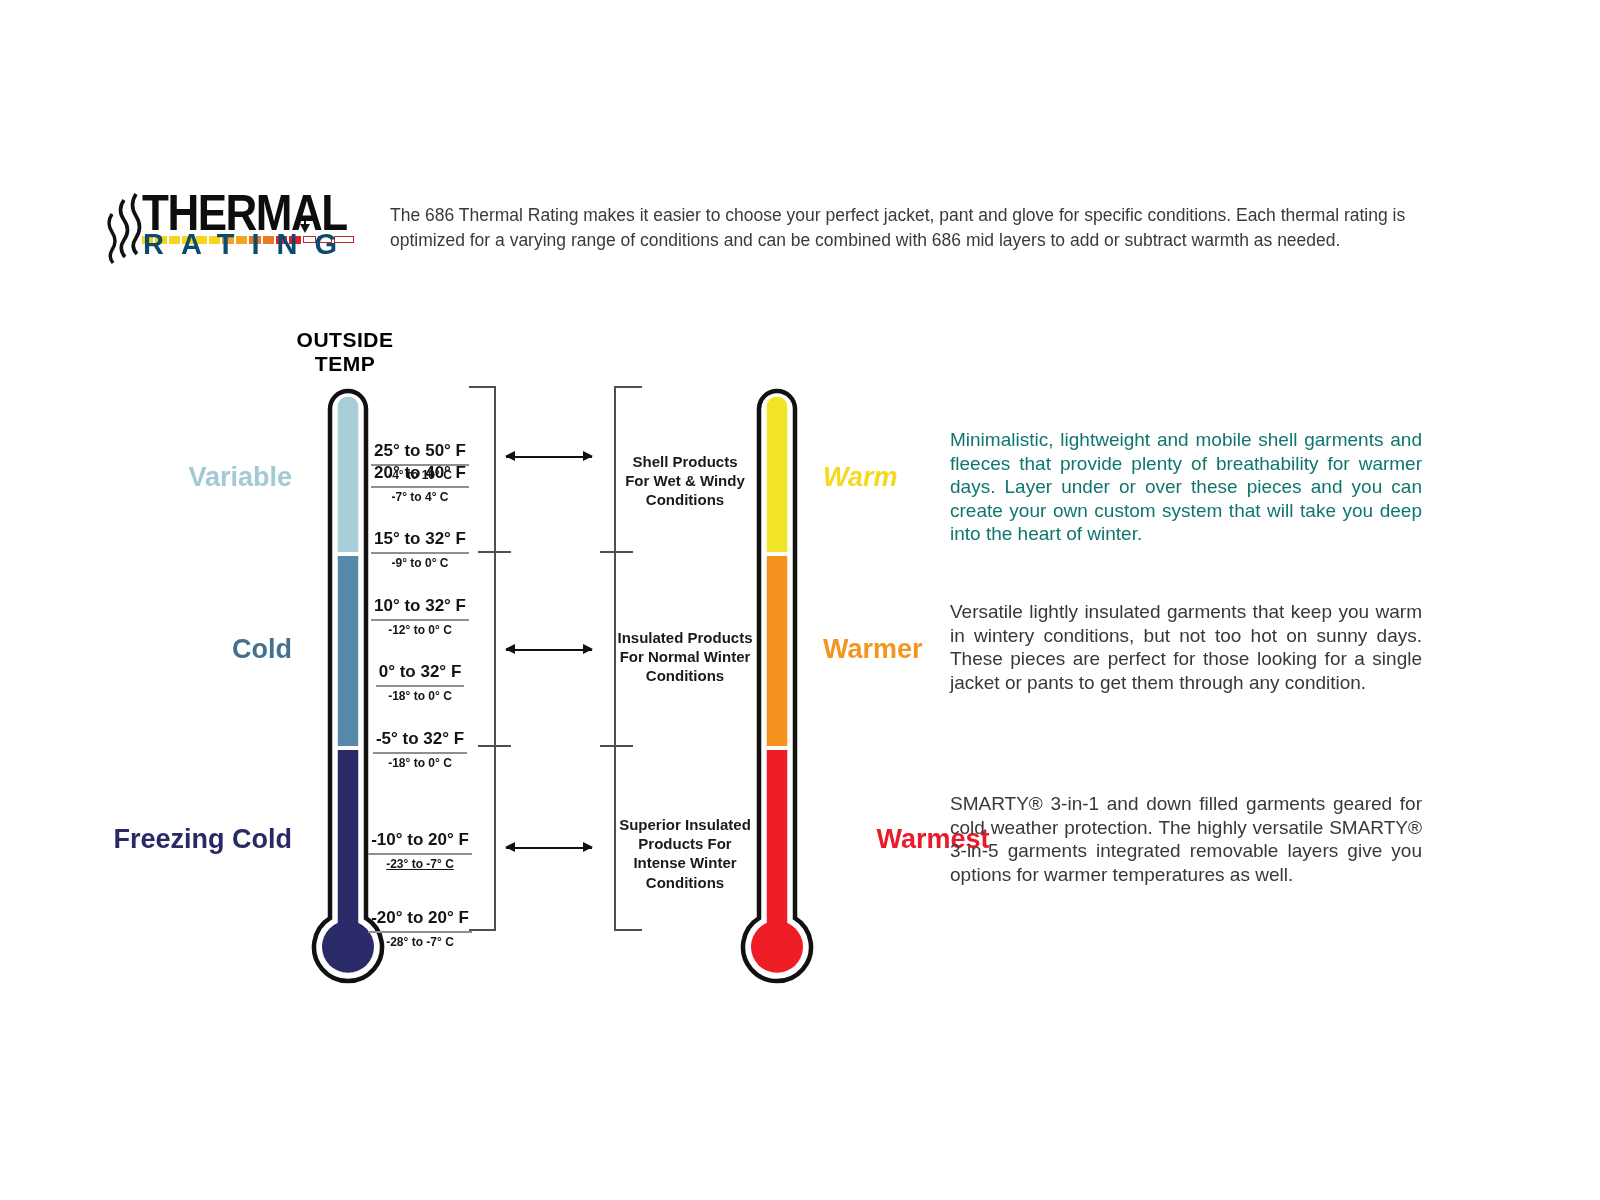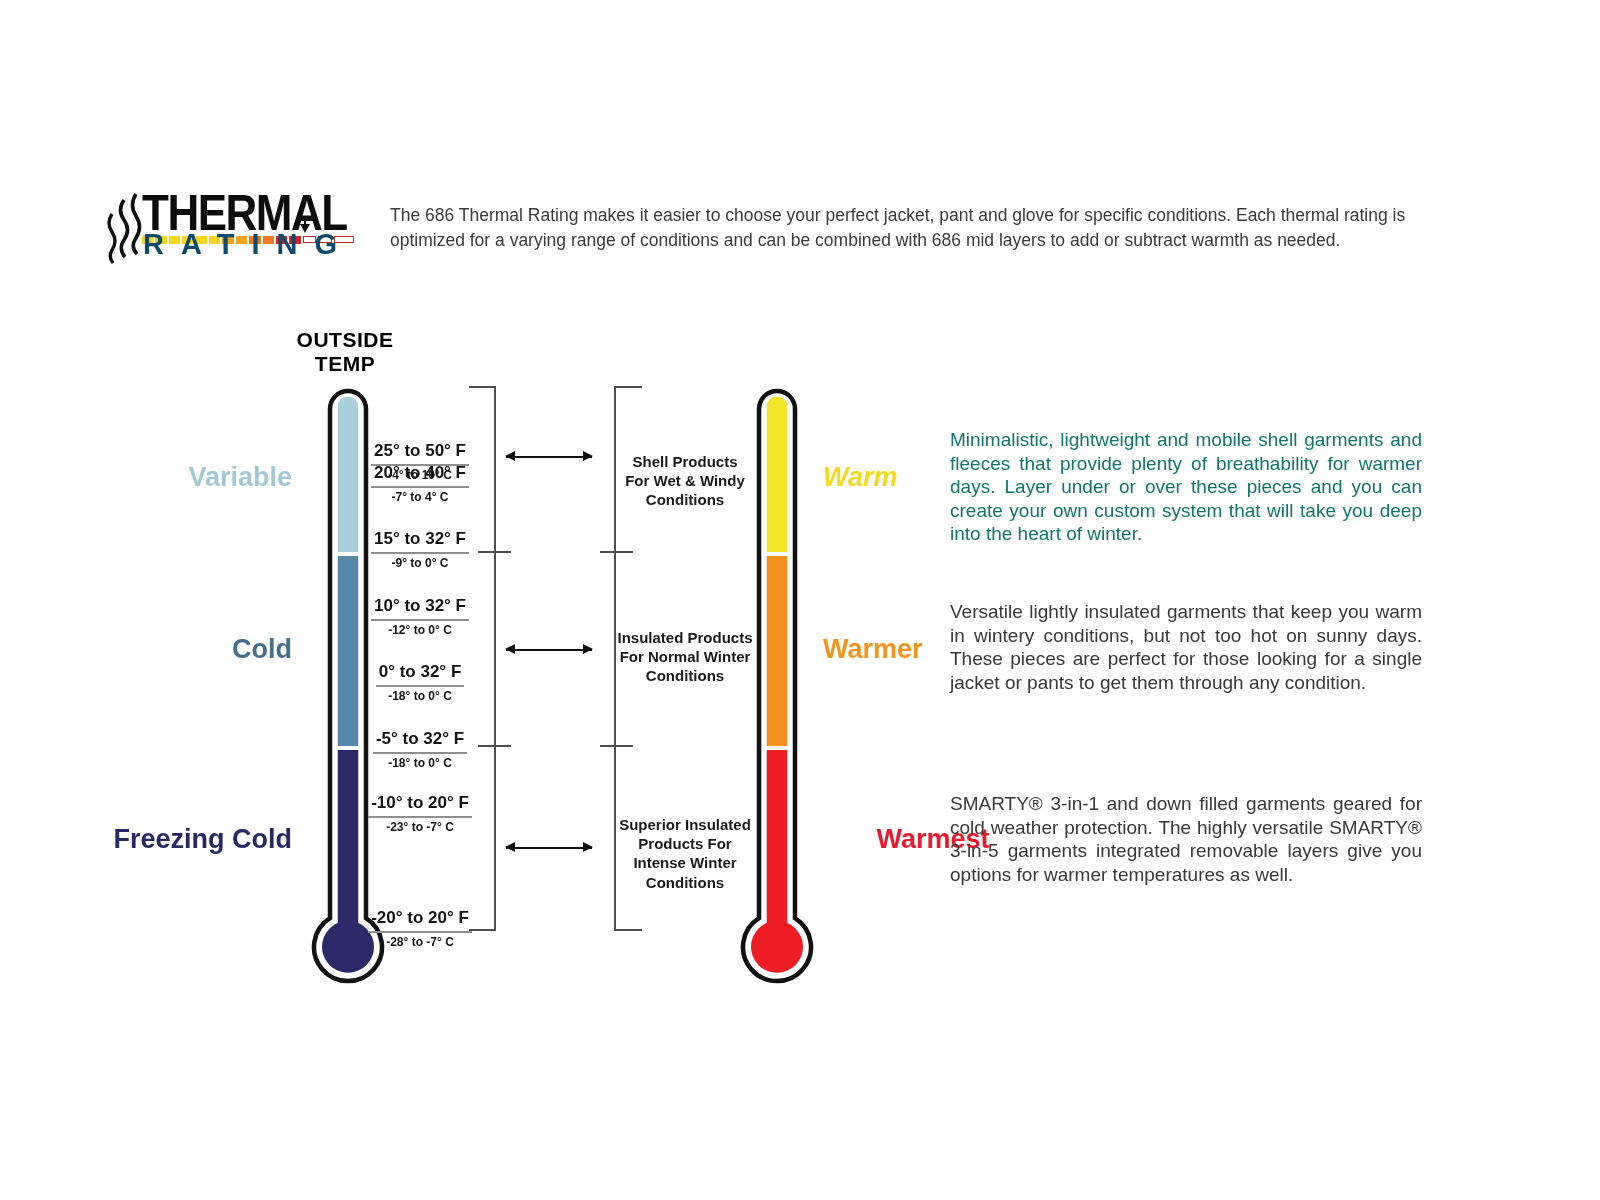--- a/index.html
+++ b/index.html
@@ -170,21 +170,21 @@
     <span class="c">-12° to 0° C</span>
   </div>
   <div class="abs trange" style="top:662px;">
     <span class="f">0° to 32° F</span>
     <span class="c">-18° to 0° C</span>
   </div>
   <div class="abs trange" style="top:729px;">
     <span class="f">-5° to 32° F</span>
     <span class="c">-18° to 0° C</span>
   </div>
-  <div class="abs trange" style="top:793px;">
+  <div class="abs trange" style="top:830px;text-decoration:underline;">
     <span class="f">-10° to 20° F</span>
     <span class="c">-23° to -7° C</span>
   </div>
   <div class="abs trange" style="top:908px;">
     <span class="f">-20° to 20° F</span>
     <span class="c">-28° to -7° C</span>
   </div>
 
   <div class="bline" style="left:494px; top:386px; width:2px; height:545px;"></div>
   <div class="bline" style="left:469px; top:386px; width:27px; height:2px;"></div>

